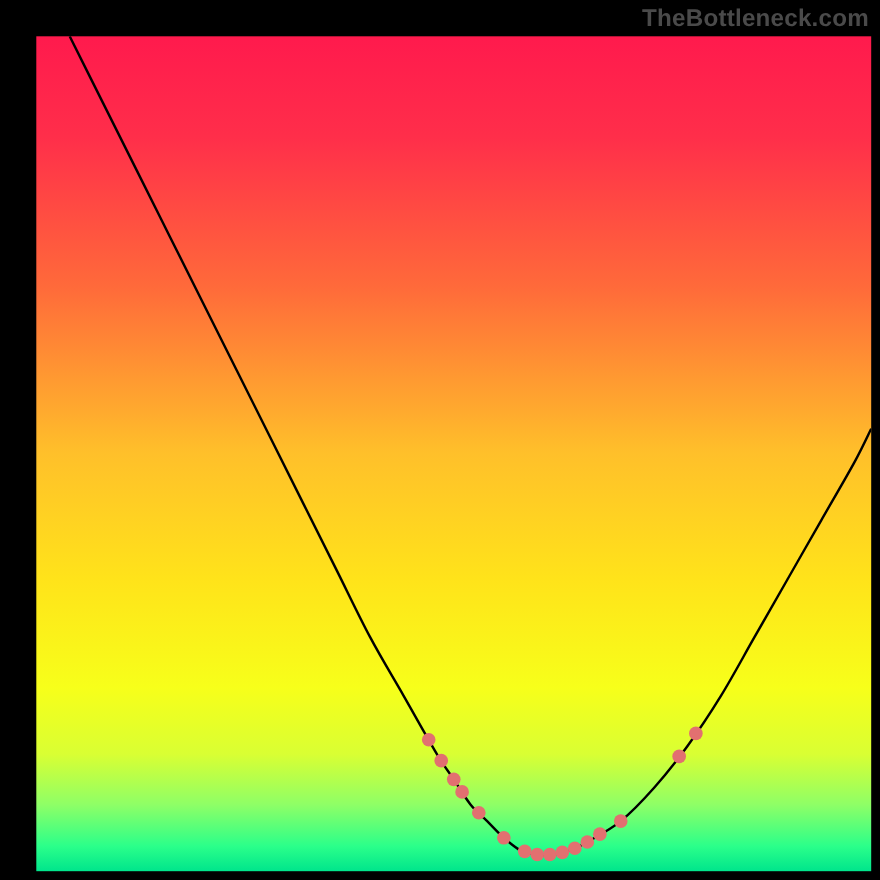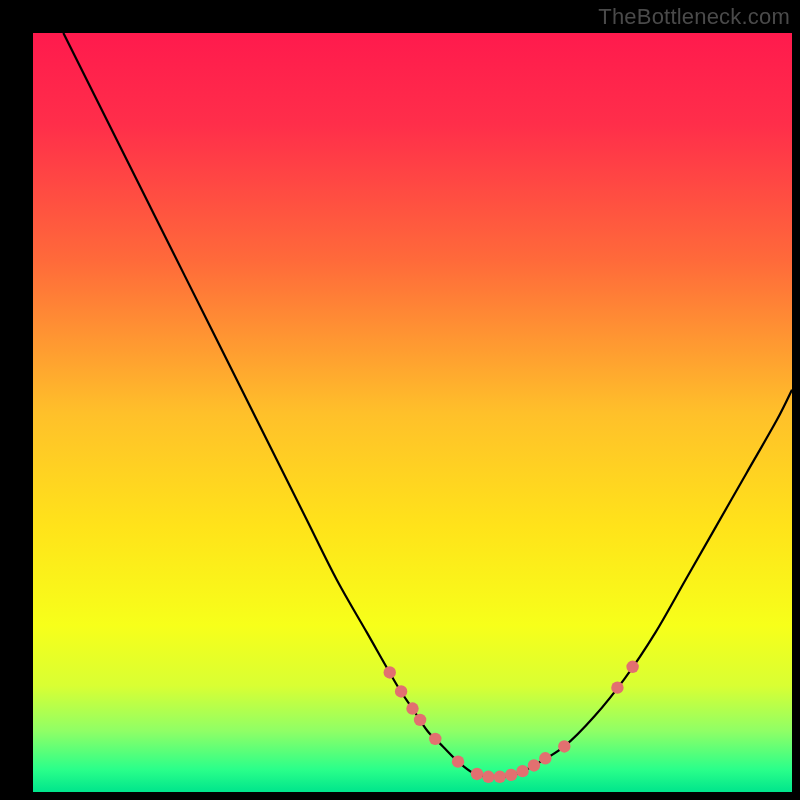--- a/index.html
+++ b/index.html
@@ -16,21 +16,21 @@
     width: 800px;
     height: 800px;
     background: #000;
   }
   .attribution {
     position: absolute;
     top: 4px;
     right: 10px;
     color: #4a4a4a;
     font-size: 22px;
-    font-weight: 400;
+    font-weight: 700;
     letter-spacing: 0.2px;
     z-index: 20;
   }
   svg {
     position: absolute;
     top: 0;
     left: 0;
   }
 </style>
 </head>

